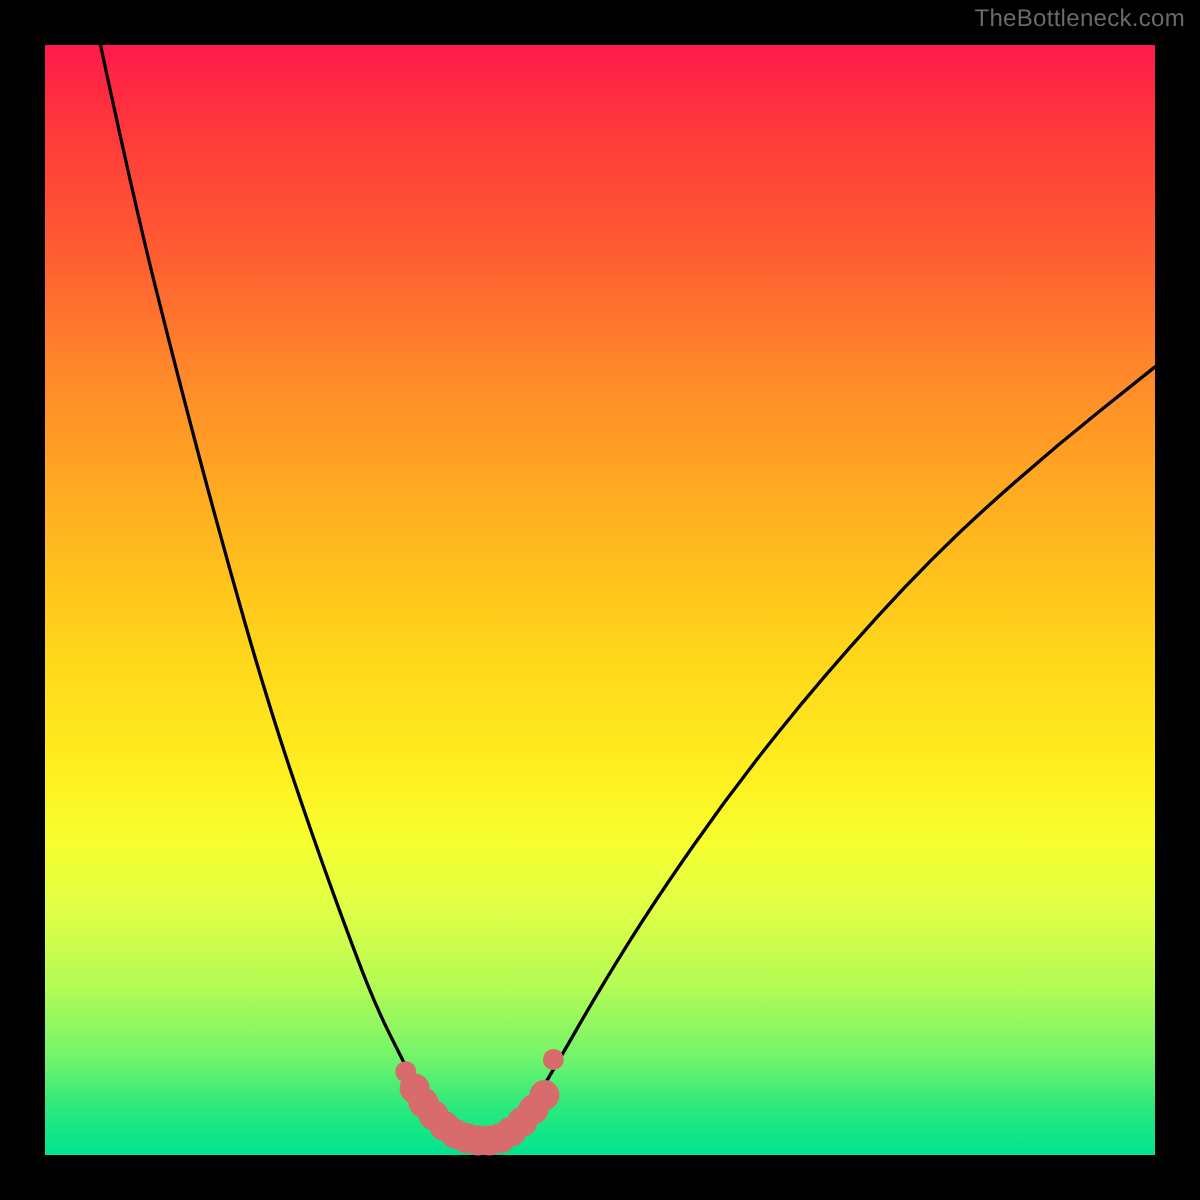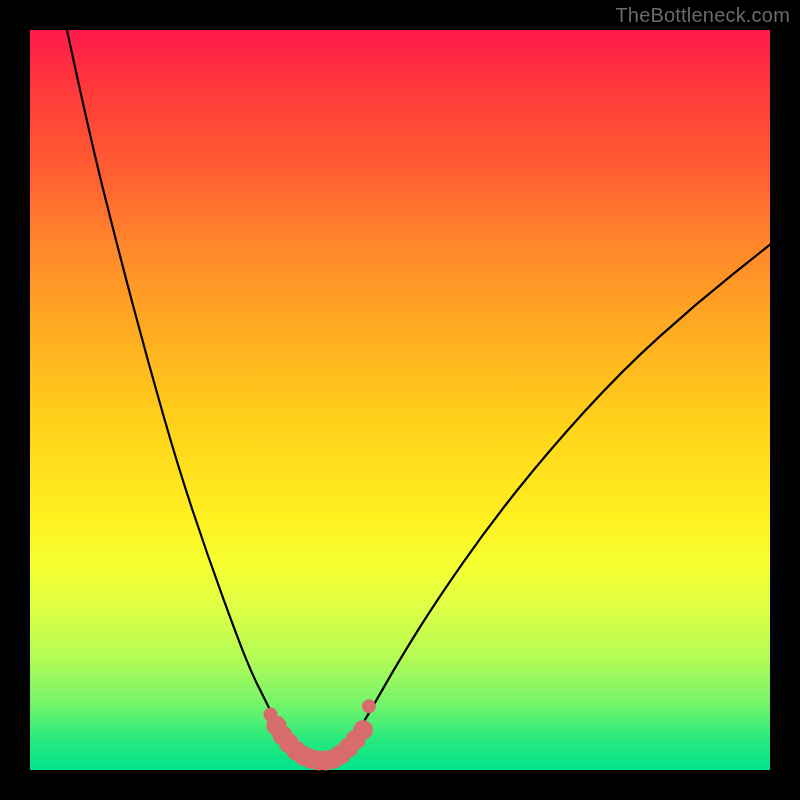--- a/index.html
+++ b/index.html
@@ -15,21 +15,21 @@
     position: relative;
     width: 800px;
     height: 800px;
     background: #000;
   }
   .watermark {
     position: absolute;
     top: 4px;
     right: 10px;
     color: #6a6a6a;
-    font-size: 20px;
+    font-size: 16px;
     font-weight: 400;
     letter-spacing: 0.2px;
     z-index: 20;
   }
   .plot-area {
     position: absolute;
     left: 30px;
     top: 30px;
     width: 740px;
     height: 740px;

